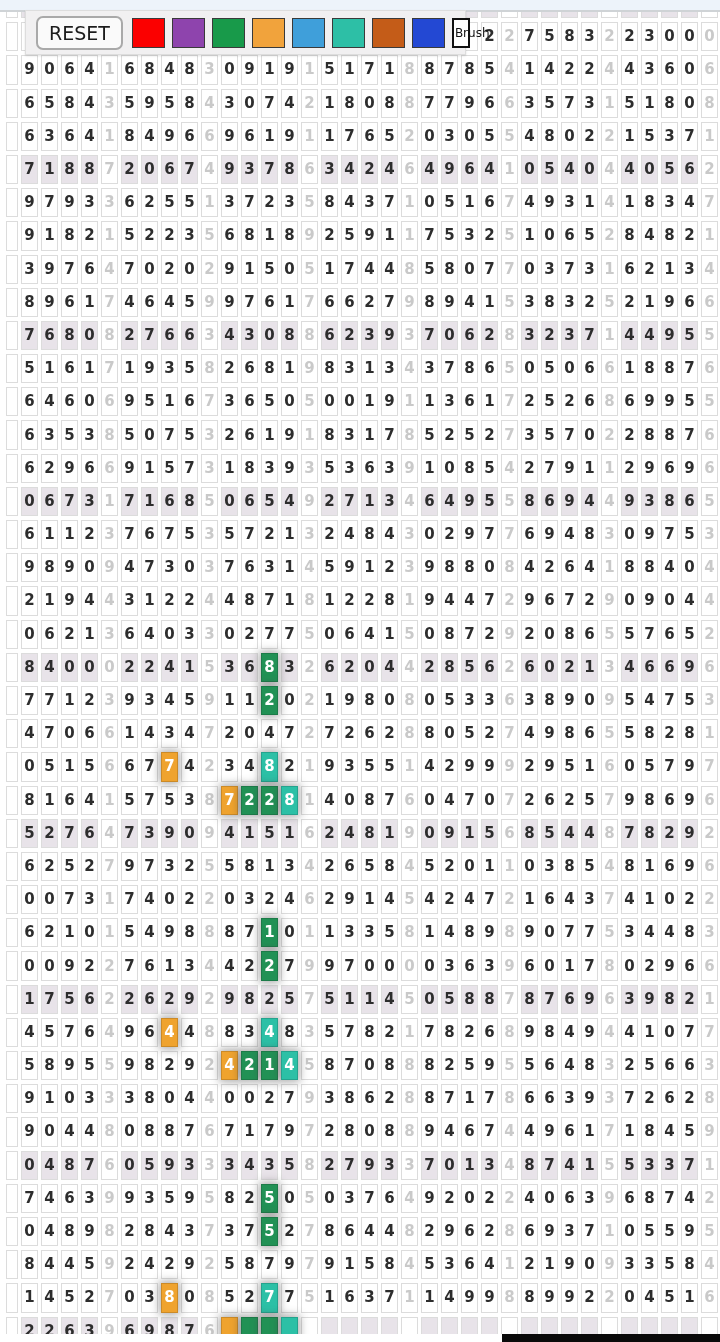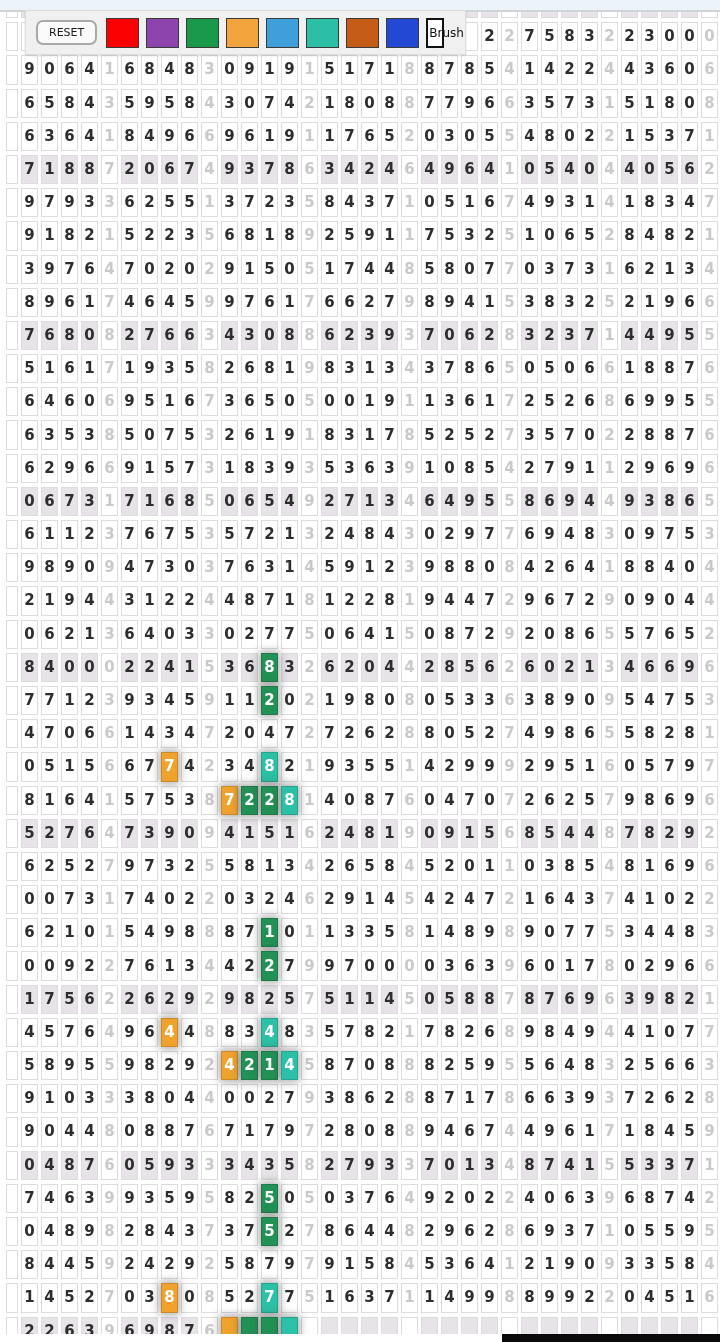--- a/index.html
+++ b/index.html
@@ -17,21 +17,21 @@
   .cell.hl{background:#e8e3e9;}
   .cell.paint{color:#fff;border-color:rgba(0,0,0,0.15);box-shadow:0 0 9px 2px rgba(70,70,70,.45);z-index:2;}
   .cell.dot::after{content:"";position:absolute;left:5px;bottom:4px;width:3px;height:3px;background:#9a9a9a;}
   
   .top-strip{position:absolute;left:0;top:0;width:720px;height:10px;background:#edf3fa;
              border-bottom:2px solid #cfd3d6;z-index:5;}
   
   .toolbar{position:absolute;left:25px;top:10px;width:441px;height:45px;background:#f1f0f1;
            border:1px solid #ddd;box-sizing:border-box;display:flex;align-items:center;
            padding:0 10px;gap:7px;z-index:6;box-shadow:0 1px 2px rgba(0,0,0,.12);}
-  .reset-btn{font-family:"DejaVu Sans",sans-serif;font-size:11px;color:#1c1c1c;background:#fafafa;
+  .reset-btn{font-family:"DejaVu Sans",sans-serif;font-size:19px;color:#1c1c1c;background:#fafafa;
              border:2px solid #a9a9a9;border-radius:7px;padding:4px 11px;margin-right:2px;cursor:pointer;}
   .swatch{width:33px;height:30px;border:1px solid #3a3a3a;box-sizing:border-box;cursor:pointer;}
   .brush-btn{font-family:"DejaVu Sans",sans-serif;font-size:12px;color:#111;background:#fff;
              border:2px solid #111;padding:6px 1px;width:18px;box-sizing:border-box;cursor:pointer;}
   
   .black-bar{position:absolute;left:502px;top:1334px;width:218px;height:8px;background:#0a0a0a;z-index:7;}
 </style>
 </head>
 <body>
 

